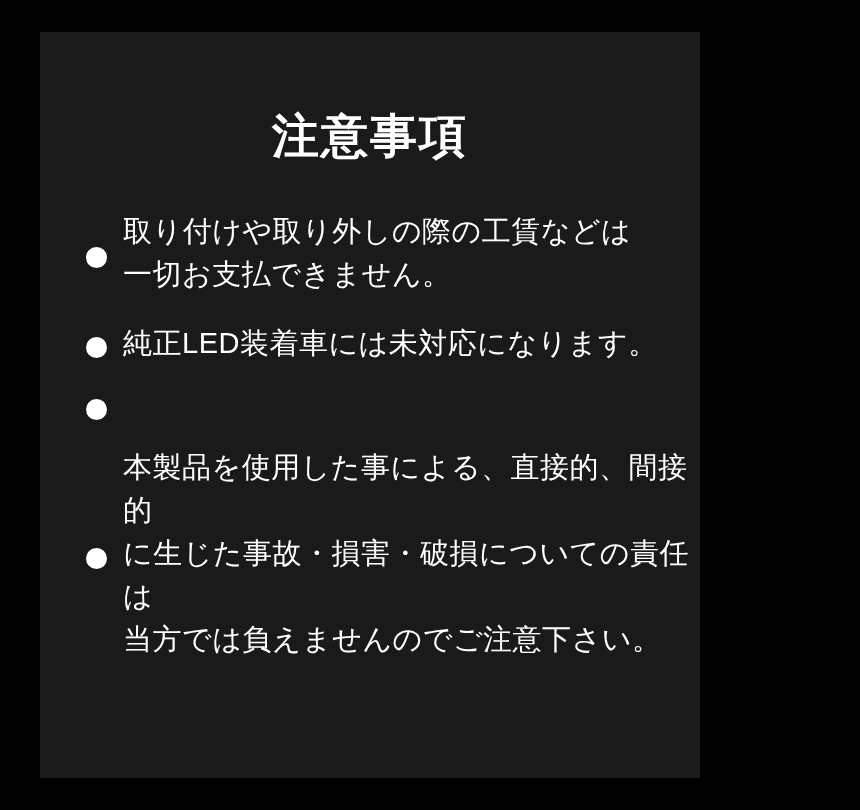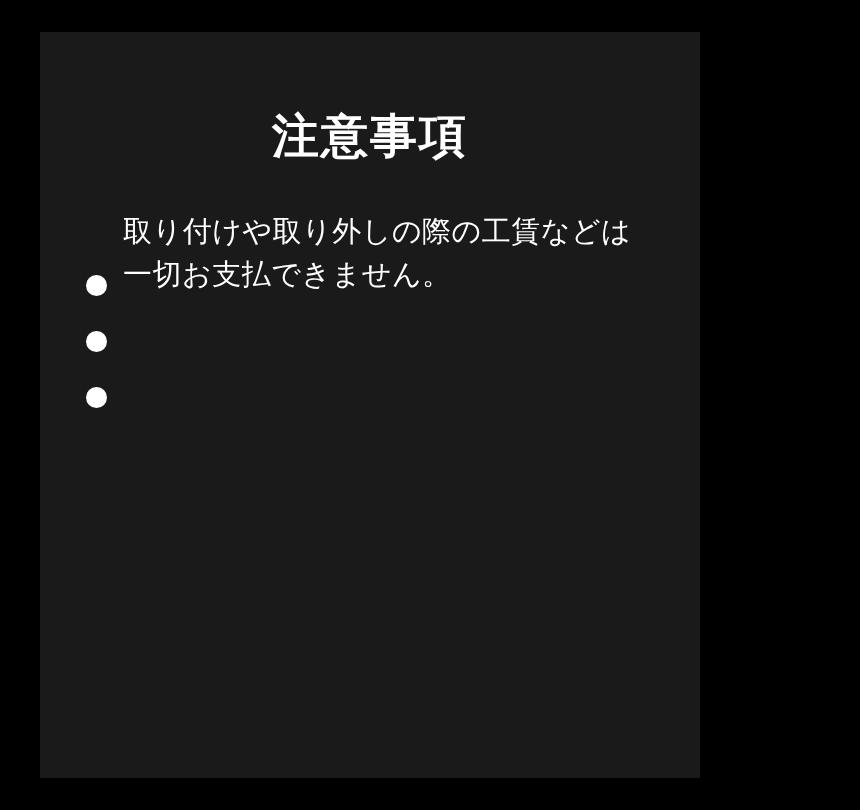--- a/index.html
+++ b/index.html
@@ -40,21 +40,21 @@
     margin-bottom: 0;
     line-height: 1.1;
   }
   .notes {
     margin: 48px 0 0 0;
     padding: 0 0 0 46px;
     list-style: none;
   }
   .note-item {
     display: flex;
-    align-items: flex-end;
+    align-items: center;
     margin-bottom: 26px;
   }
   .bullet {
     flex: 0 0 auto;
     width: 21px;
     height: 21px;
     border-radius: 50%;
     background: #ffffff;
     margin-top: 9px;
     margin-right: 16px;
@@ -76,24 +76,31 @@
     <h1 class="title">注意事項</h1>
 
     <ul class="notes">
 
       <li class="note-item">
         <span class="bullet"></span>
         <span class="note-lines">取り付けや取り外しの際の工賃などは
 一切お支払できません。</span>
       </li>
 
+      <li class="note-item">
+        <span class="bullet"></span>
+        <span class="note-lines">純正LED装着車には未対応になります。</span>
+      </li>
 
       <li class="note-item">
         <span class="bullet"></span>
       </li>
 
       <li class="note-item">
         <span class="bullet"></span>
+        <span class="note-lines">本製品を使用した事による、直接的、間接的
+に生じた事故・損害・破損についての責任は
+当方では負えませんのでご注意下さい。</span>
       </li>
 
     </ul>
   </div>
 </div>
 
 </body></html>

